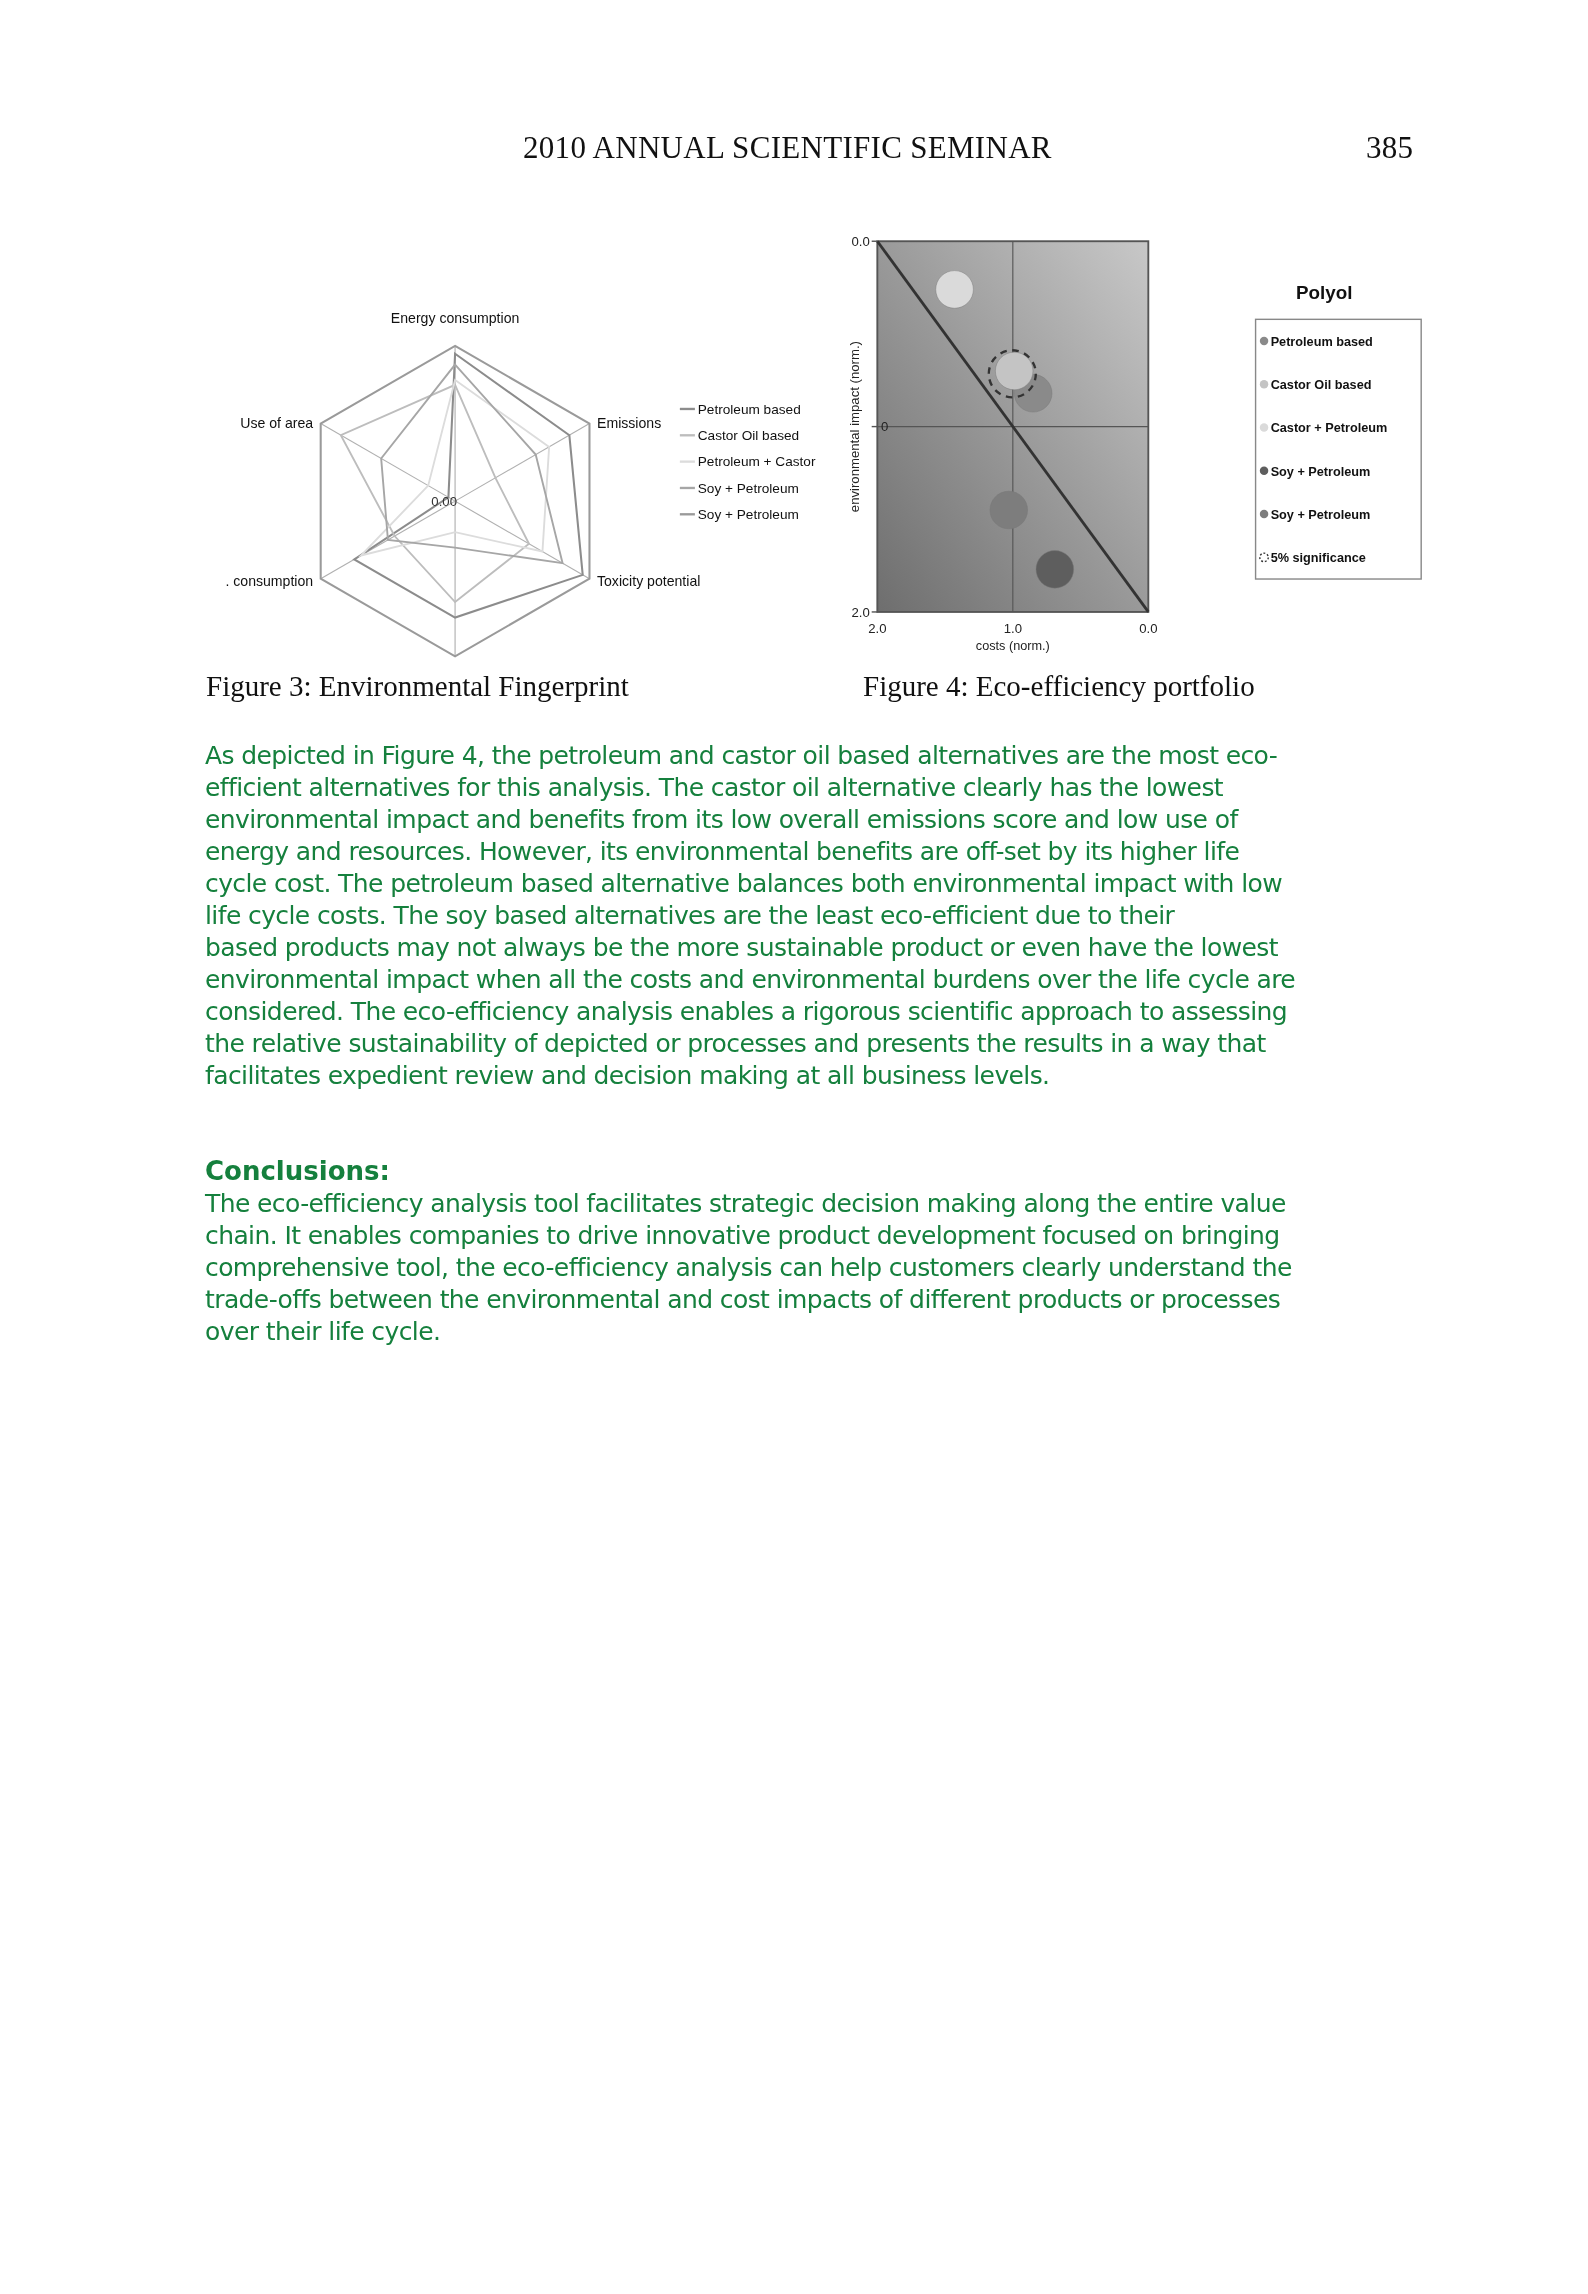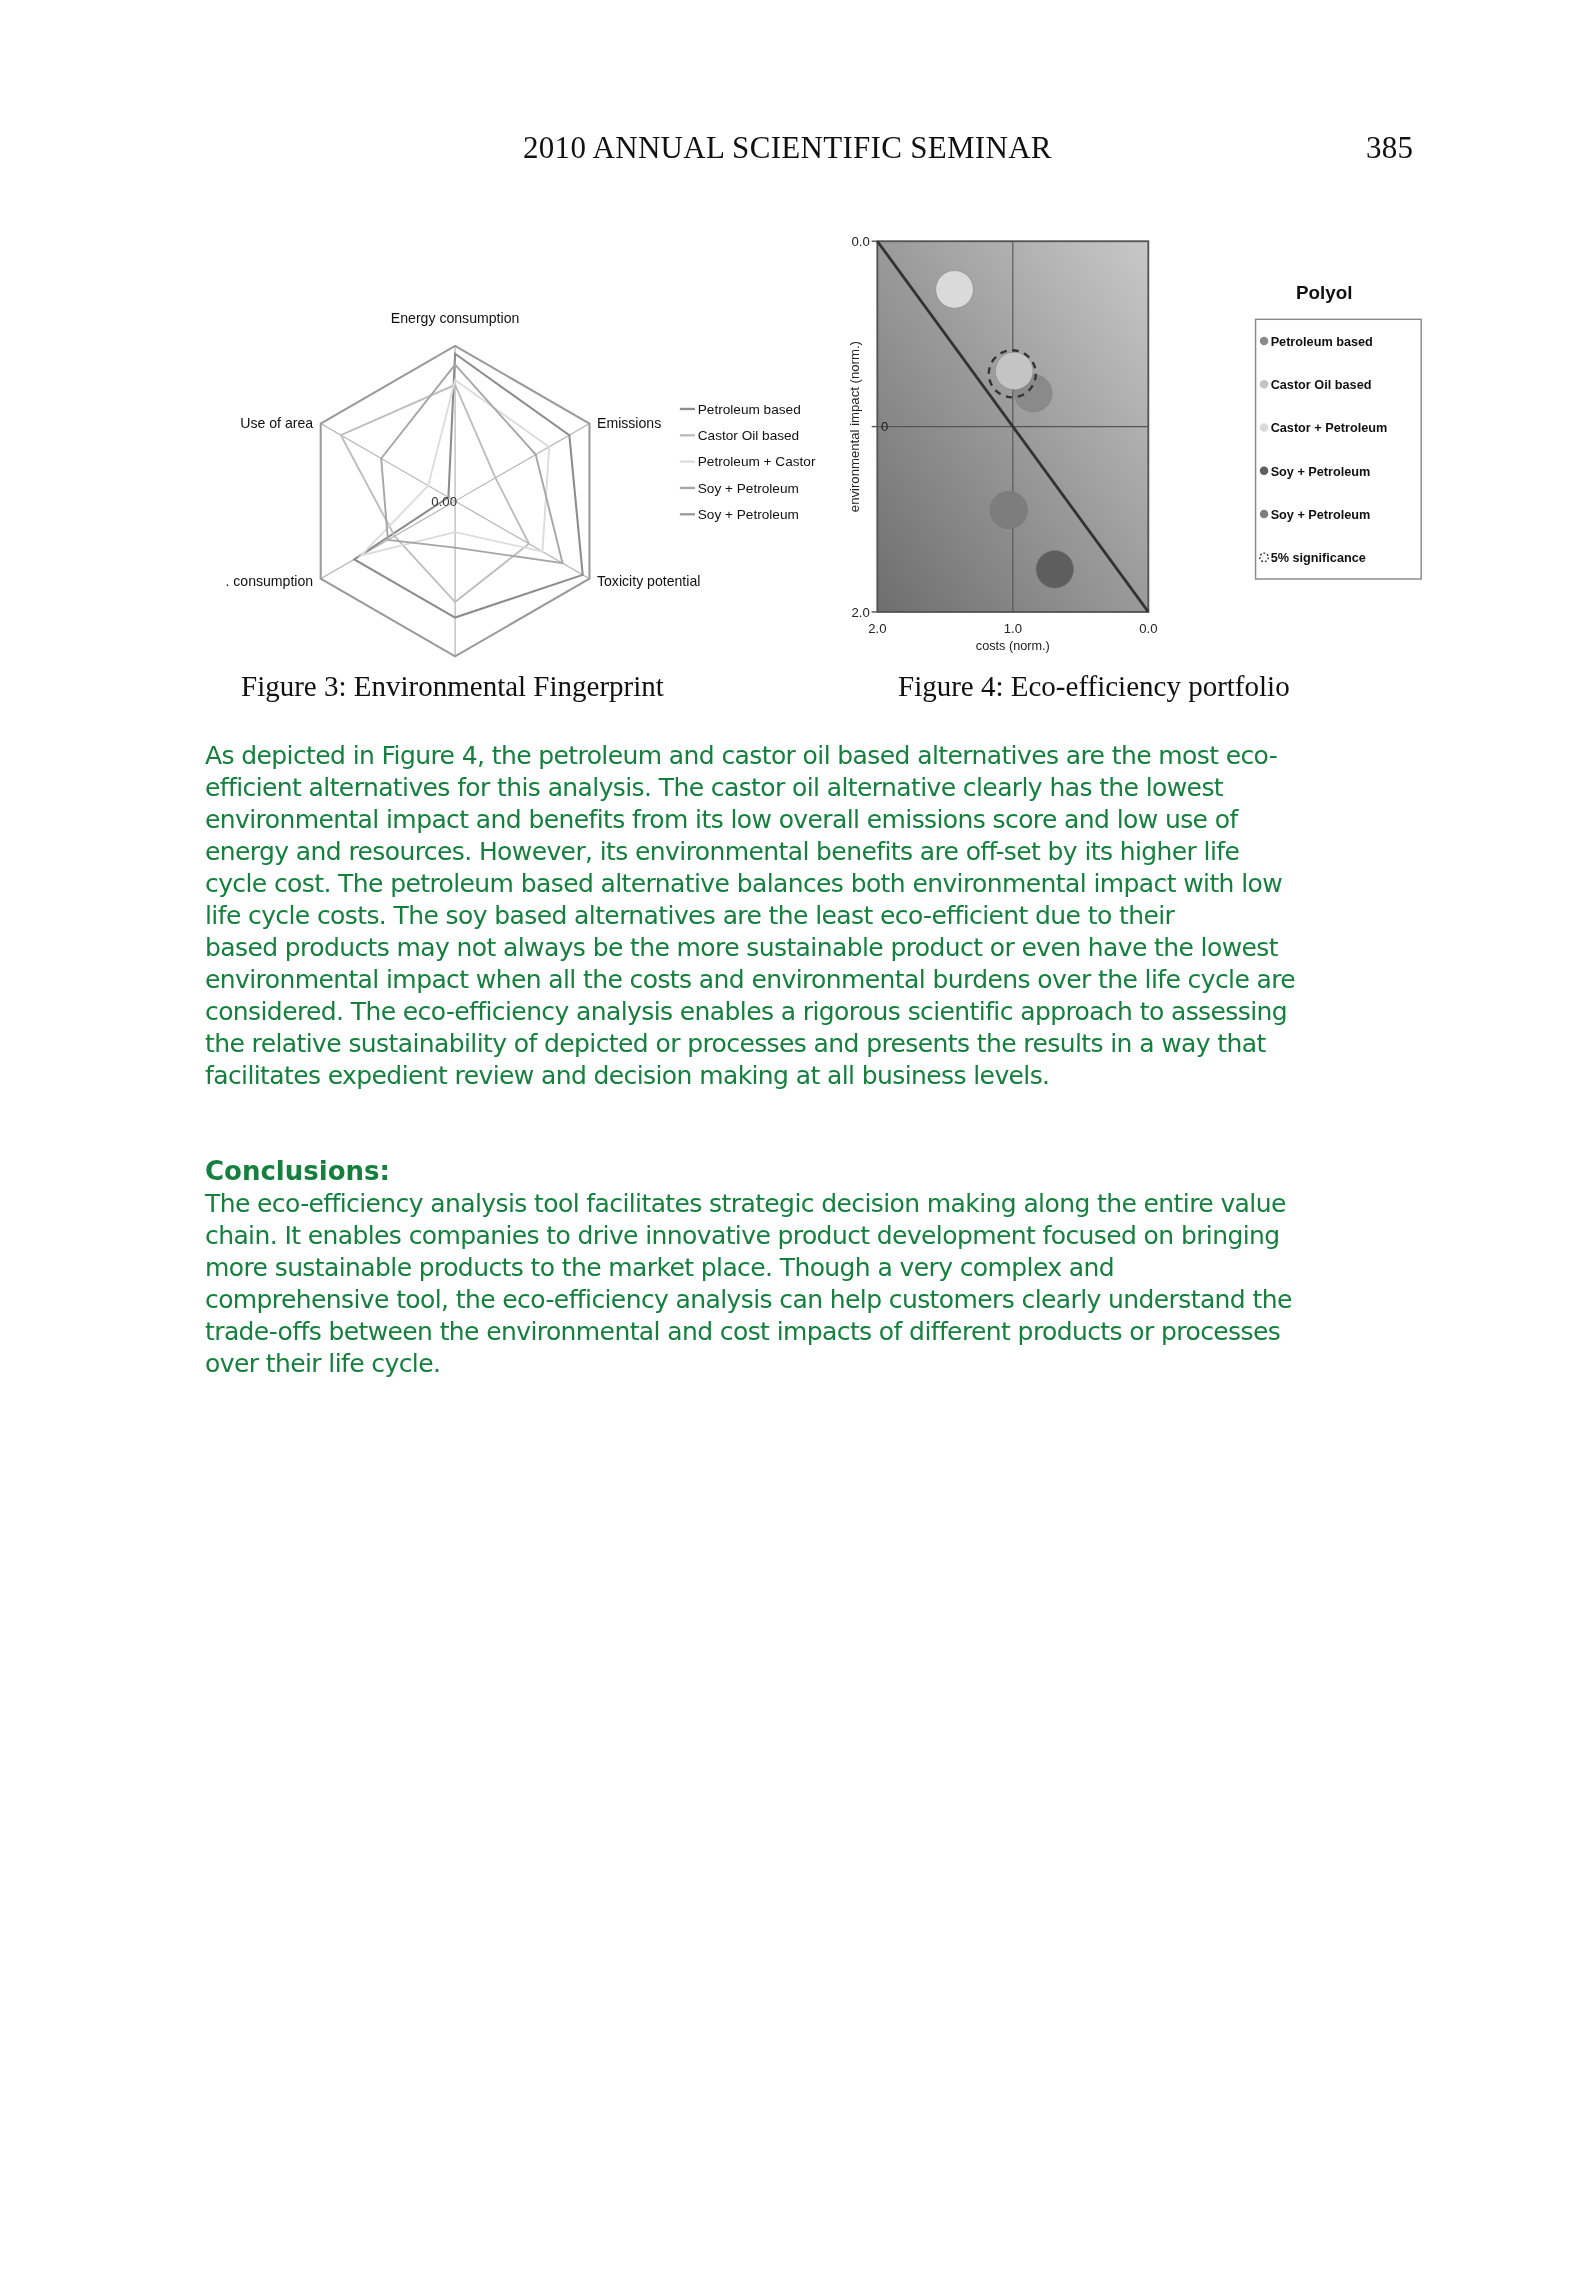--- a/index.html
+++ b/index.html
@@ -3,21 +3,21 @@
 <meta charset="utf-8">
 <style>
   html, body { margin: 0; padding: 0; background: #ffffff; }
   body { width: 1589px; height: 2295px; position: relative; overflow: hidden; color: #111; }
   .running-head { position: absolute; top: 130px; left: 0; width: 1589px; font-family: "Liberation Serif", serif; font-size: 31px; letter-spacing: 0.3px; }
   .running-head .title { position: absolute; left: 523px; }
   .running-head .page { position: absolute; left: 1366px; }
   .fig3 { position: absolute; left: 226px; top: 282px; width: 603px; height: 395px; }
   .fig4 { position: absolute; left: 819px; top: 226px; width: 621px; height: 452px; }
   svg text { font-family: "Liberation Sans", sans-serif; }
-  .caption { position: absolute; top: 670px; font-family: "Liberation Serif", serif; font-size: 29px; margin-left: 35px; }
+  .caption { position: absolute; top: 670px; font-family: "Liberation Serif", serif; font-size: 29px; }
   .cap3 { left: 206px; }
   .cap4 { left: 863px; }
   .body-text { position: absolute; left: 205px; width: 1224px; font-family: "DejaVu Sans", sans-serif; font-size: 25px; line-height: 32px; color: #15803d; letter-spacing: -0.6px; word-spacing: 0px; }
   .p1 { top: 740px; }
   .concl-head { position: absolute; left: 205px; top: 1156px; font-family: "DejaVu Sans", sans-serif; font-weight: bold; font-size: 26px; color: #15803d; }
   .p2 { top: 1188px; }
   .line { white-space: nowrap; display: block; }
 </style>
 </head>
 <body>
@@ -128,18 +128,17 @@
     <span class="line">based products may not always be the more sustainable product or even have the lowest</span>
     <span class="line">environmental impact when all the costs and environmental burdens over the life cycle are</span>
     <span class="line">considered.   The eco-efficiency analysis enables a rigorous scientific approach to assessing</span>
     <span class="line">the relative sustainability of depicted or processes and presents the results in a way that</span>
     <span class="line">facilitates expedient review and decision making at all business levels.</span>
   </div>
 <div class="concl-head">Conclusions:</div>
 <div class="body-text p2" id="p2">
     <span class="line">The eco-efficiency analysis tool facilitates strategic decision making along the entire value</span>
     <span class="line">chain.  It enables companies to drive innovative product development focused on bringing</span>
-    <span class="line">more sustainable products to the market place.   Though a very complex and</span>
     <span class="line">comprehensive tool, the eco-efficiency analysis can help customers clearly understand the</span>
     <span class="line">trade-offs between the environmental and cost impacts of different products or processes</span>
     <span class="line">over their life cycle.</span>
   </div>
 
 
 </body></html>

